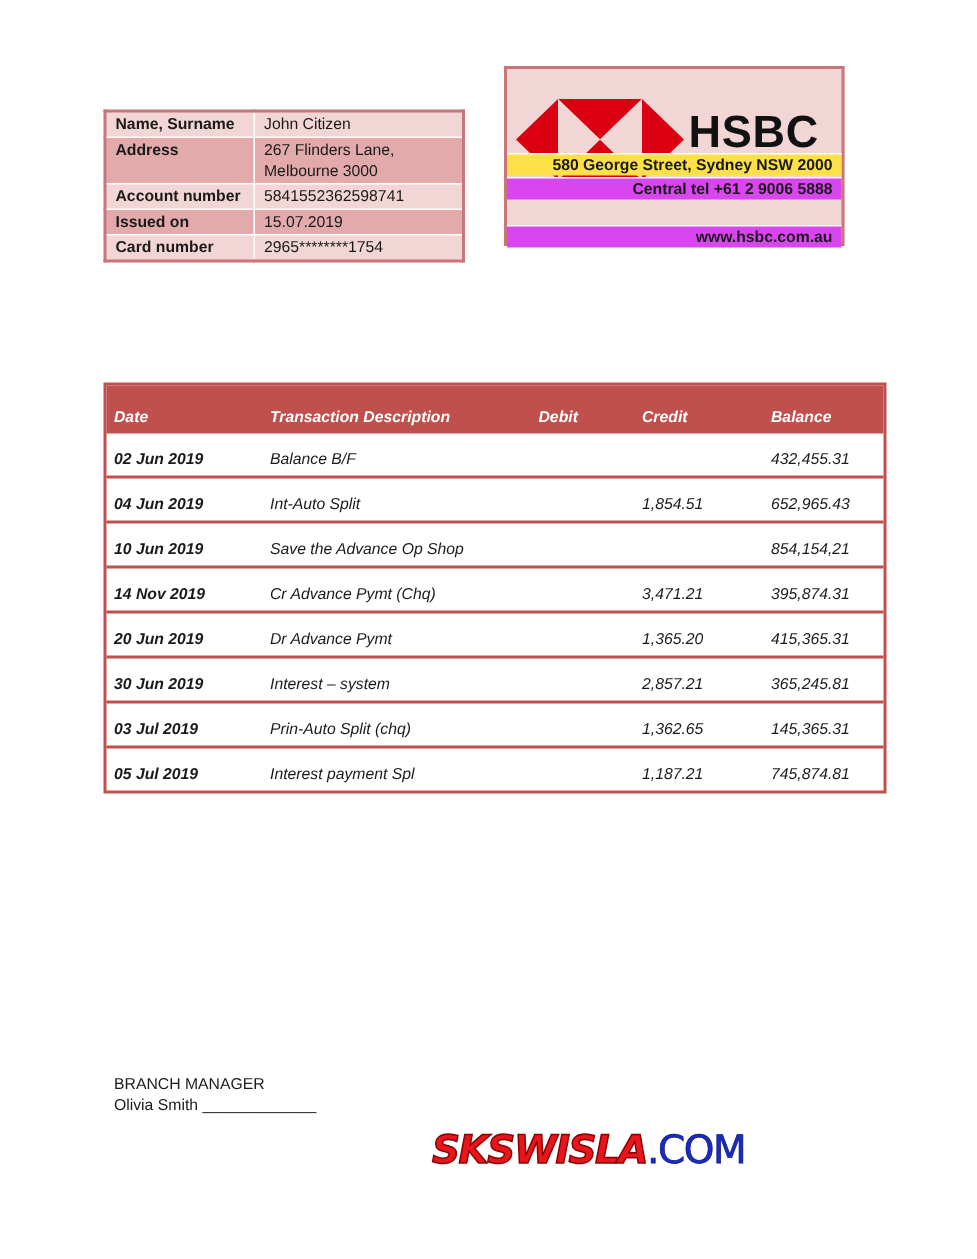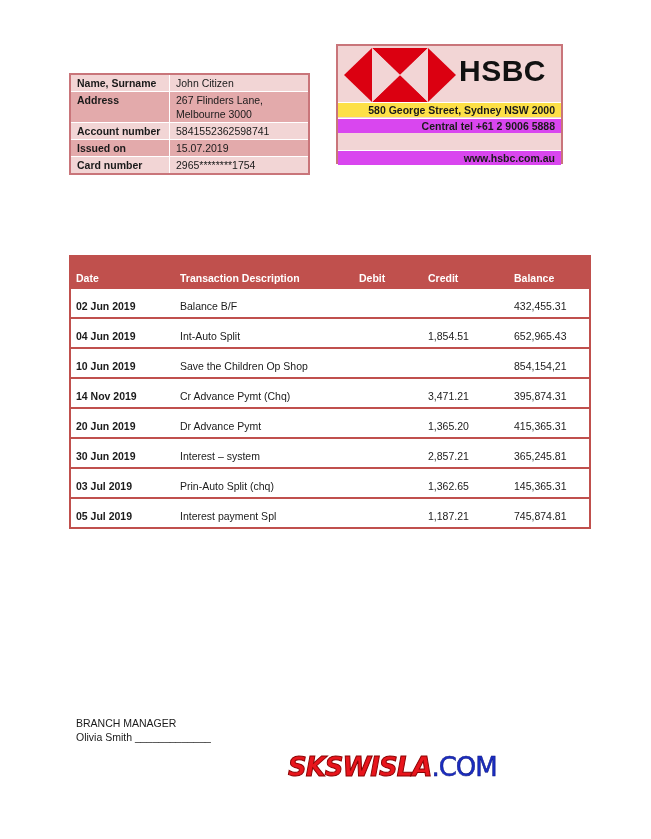--- a/index.html
+++ b/index.html
@@ -7,33 +7,33 @@
 
   
   .info { position:absolute; left:69px; top:73px; width:241px; border:2px solid #c9757a; border-collapse:collapse; font-size:10.5px; }
   .info td { border:1.5px solid #ffffff; padding:1px 6px; vertical-align:top; line-height:14px; }
   .info td.k { font-weight:bold; width:86px; }
   .info tr.light td { background:#f2d5d5; }
   .info tr.dark td { background:#e3aaab; }
 
   
   .bank { position:absolute; left:336px; top:44px; width:227px; height:120px; border:2px solid #c9757a; box-sizing:border-box; background:#f2d5d5; }
-  .bank .logo-row { position:absolute; left:0; top:0; width:241px; height:56px; }
+  .bank .logo-row { position:absolute; left:0; top:18px; width:241px; height:56px; }
   .bank svg.hex { position:absolute; left:6px; top:2px; }
   .bank .brand { position:absolute; left:121px; top:8px; font-size:30px; font-weight:bold; color:#111; letter-spacing:0.5px; }
   .bank .line { position:absolute; left:0; width:223px; height:15px; font-size:10.5px; font-weight:bold; text-align:right; box-sizing:border-box; padding-right:6px; line-height:15px; border-top:1.5px solid #fff; }
   .bank .line.dark { background:#fde047; }
   .bank .line.light { background:#d946ef;padding-left:27px; }
 
   
   .tx { position:absolute; left:69px; top:255px; width:522px; border:2px solid #c0504d; box-sizing:border-box; }
   .tx .head { background:#c0504d; color:#fff; font-weight:bold; font-size:10.5px; height:32px; position:relative; }
   .tx .row { height:28px; position:relative; border-top:2px solid #c0504d; font-size:10.5px; }
   .tx .row:first-of-type { border-top:none; }
-  .tx .cell { position:absolute; bottom:5px; white-space:nowrap; }
+  .tx .cell { position:absolute; bottom:5px; white-space:nowrap;font-style:italic; }
   .tx .head .cell { bottom:5px; }
   .c-date { left:5px; }
   .c-desc { left:109px; }
   .c-debit { left:288px; }
   .c-credit { left:357px; }
   .c-bal { left:443px; }
   .tx .row .c-date { font-weight:bold; }
 
   .sig { position:absolute; left:76px; top:716px; font-size:10.5px; line-height:14px; }
 
@@ -107,21 +107,21 @@
       </div>
       <div class="row">
         <span class="cell c-date">04 Jun 2019</span>
         <span class="cell c-desc">Int-Auto Split</span>
         <span class="cell c-debit"></span>
         <span class="cell c-credit">1,854.51</span>
         <span class="cell c-bal">652,965.43</span>
       </div>
       <div class="row">
         <span class="cell c-date">10 Jun 2019</span>
-        <span class="cell c-desc">Save the Children Op Shop</span>
+        <span class="cell c-desc">Save the Advance Op Shop</span>
         <span class="cell c-debit"></span>
         <span class="cell c-credit"></span>
         <span class="cell c-bal">854,154,21</span>
       </div>
       <div class="row">
         <span class="cell c-date">14 Nov 2019</span>
         <span class="cell c-desc">Cr Advance Pymt (Chq)</span>
         <span class="cell c-debit"></span>
         <span class="cell c-credit">3,471.21</span>
         <span class="cell c-bal">395,874.31</span>

